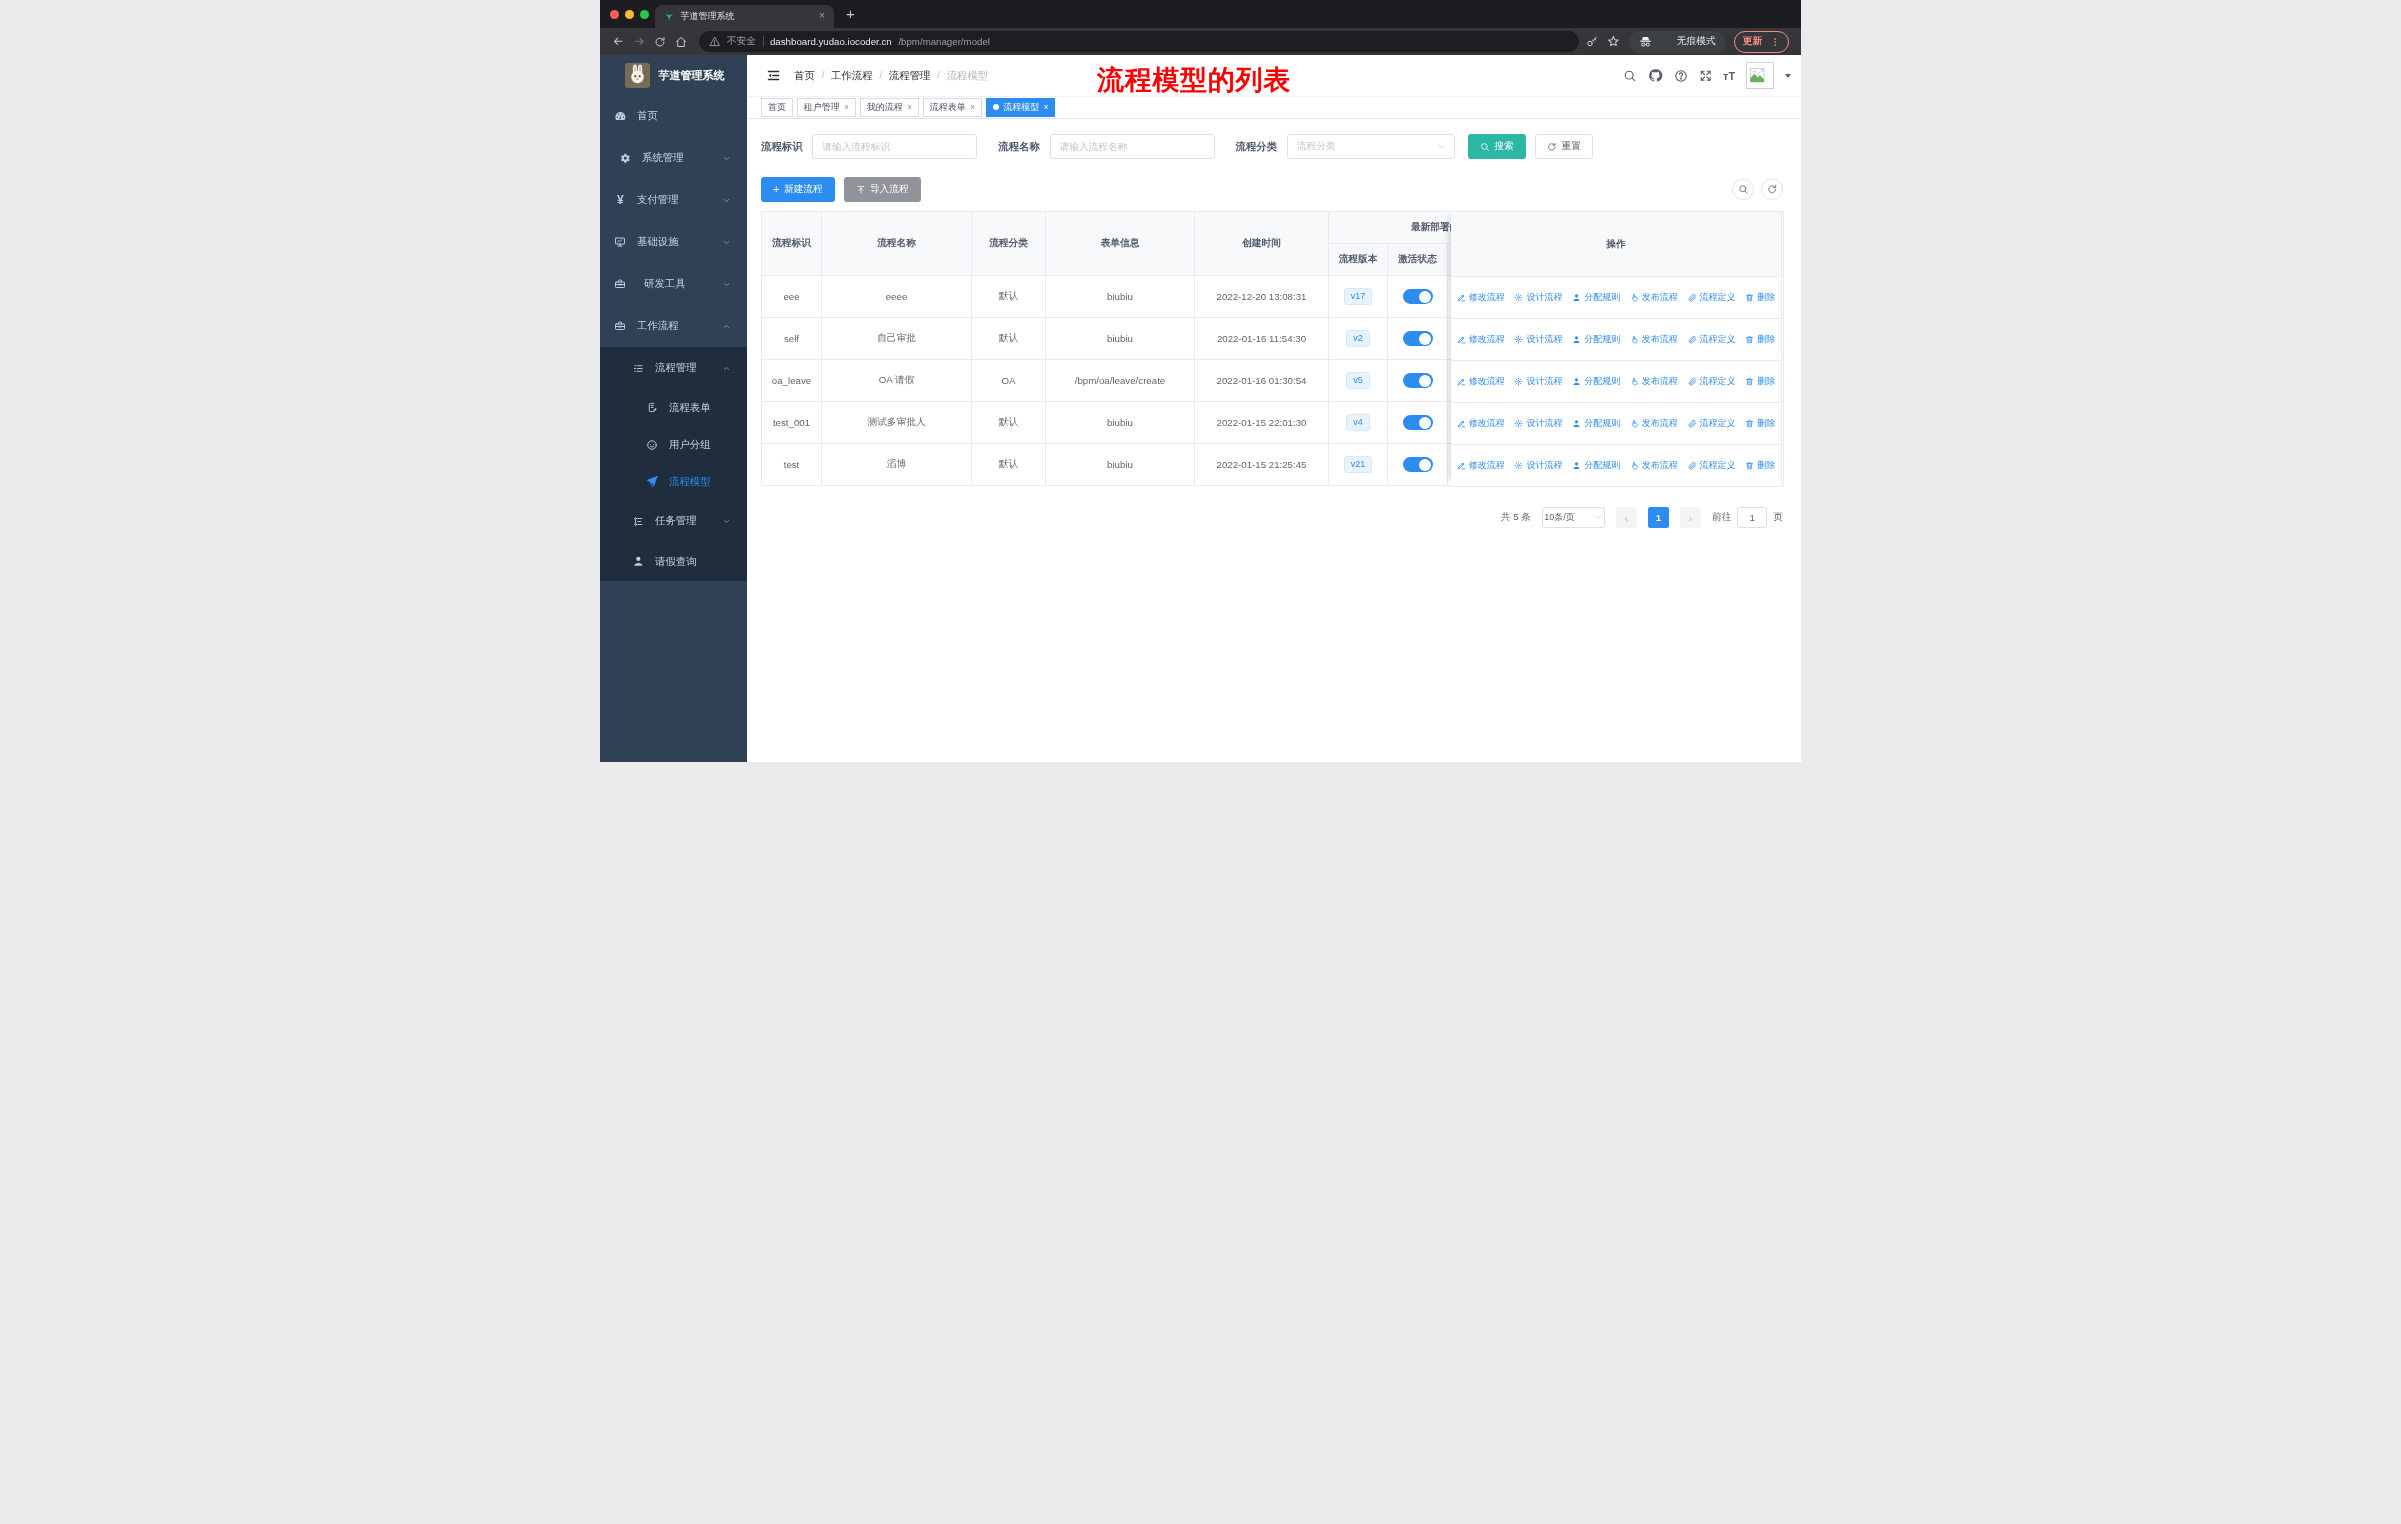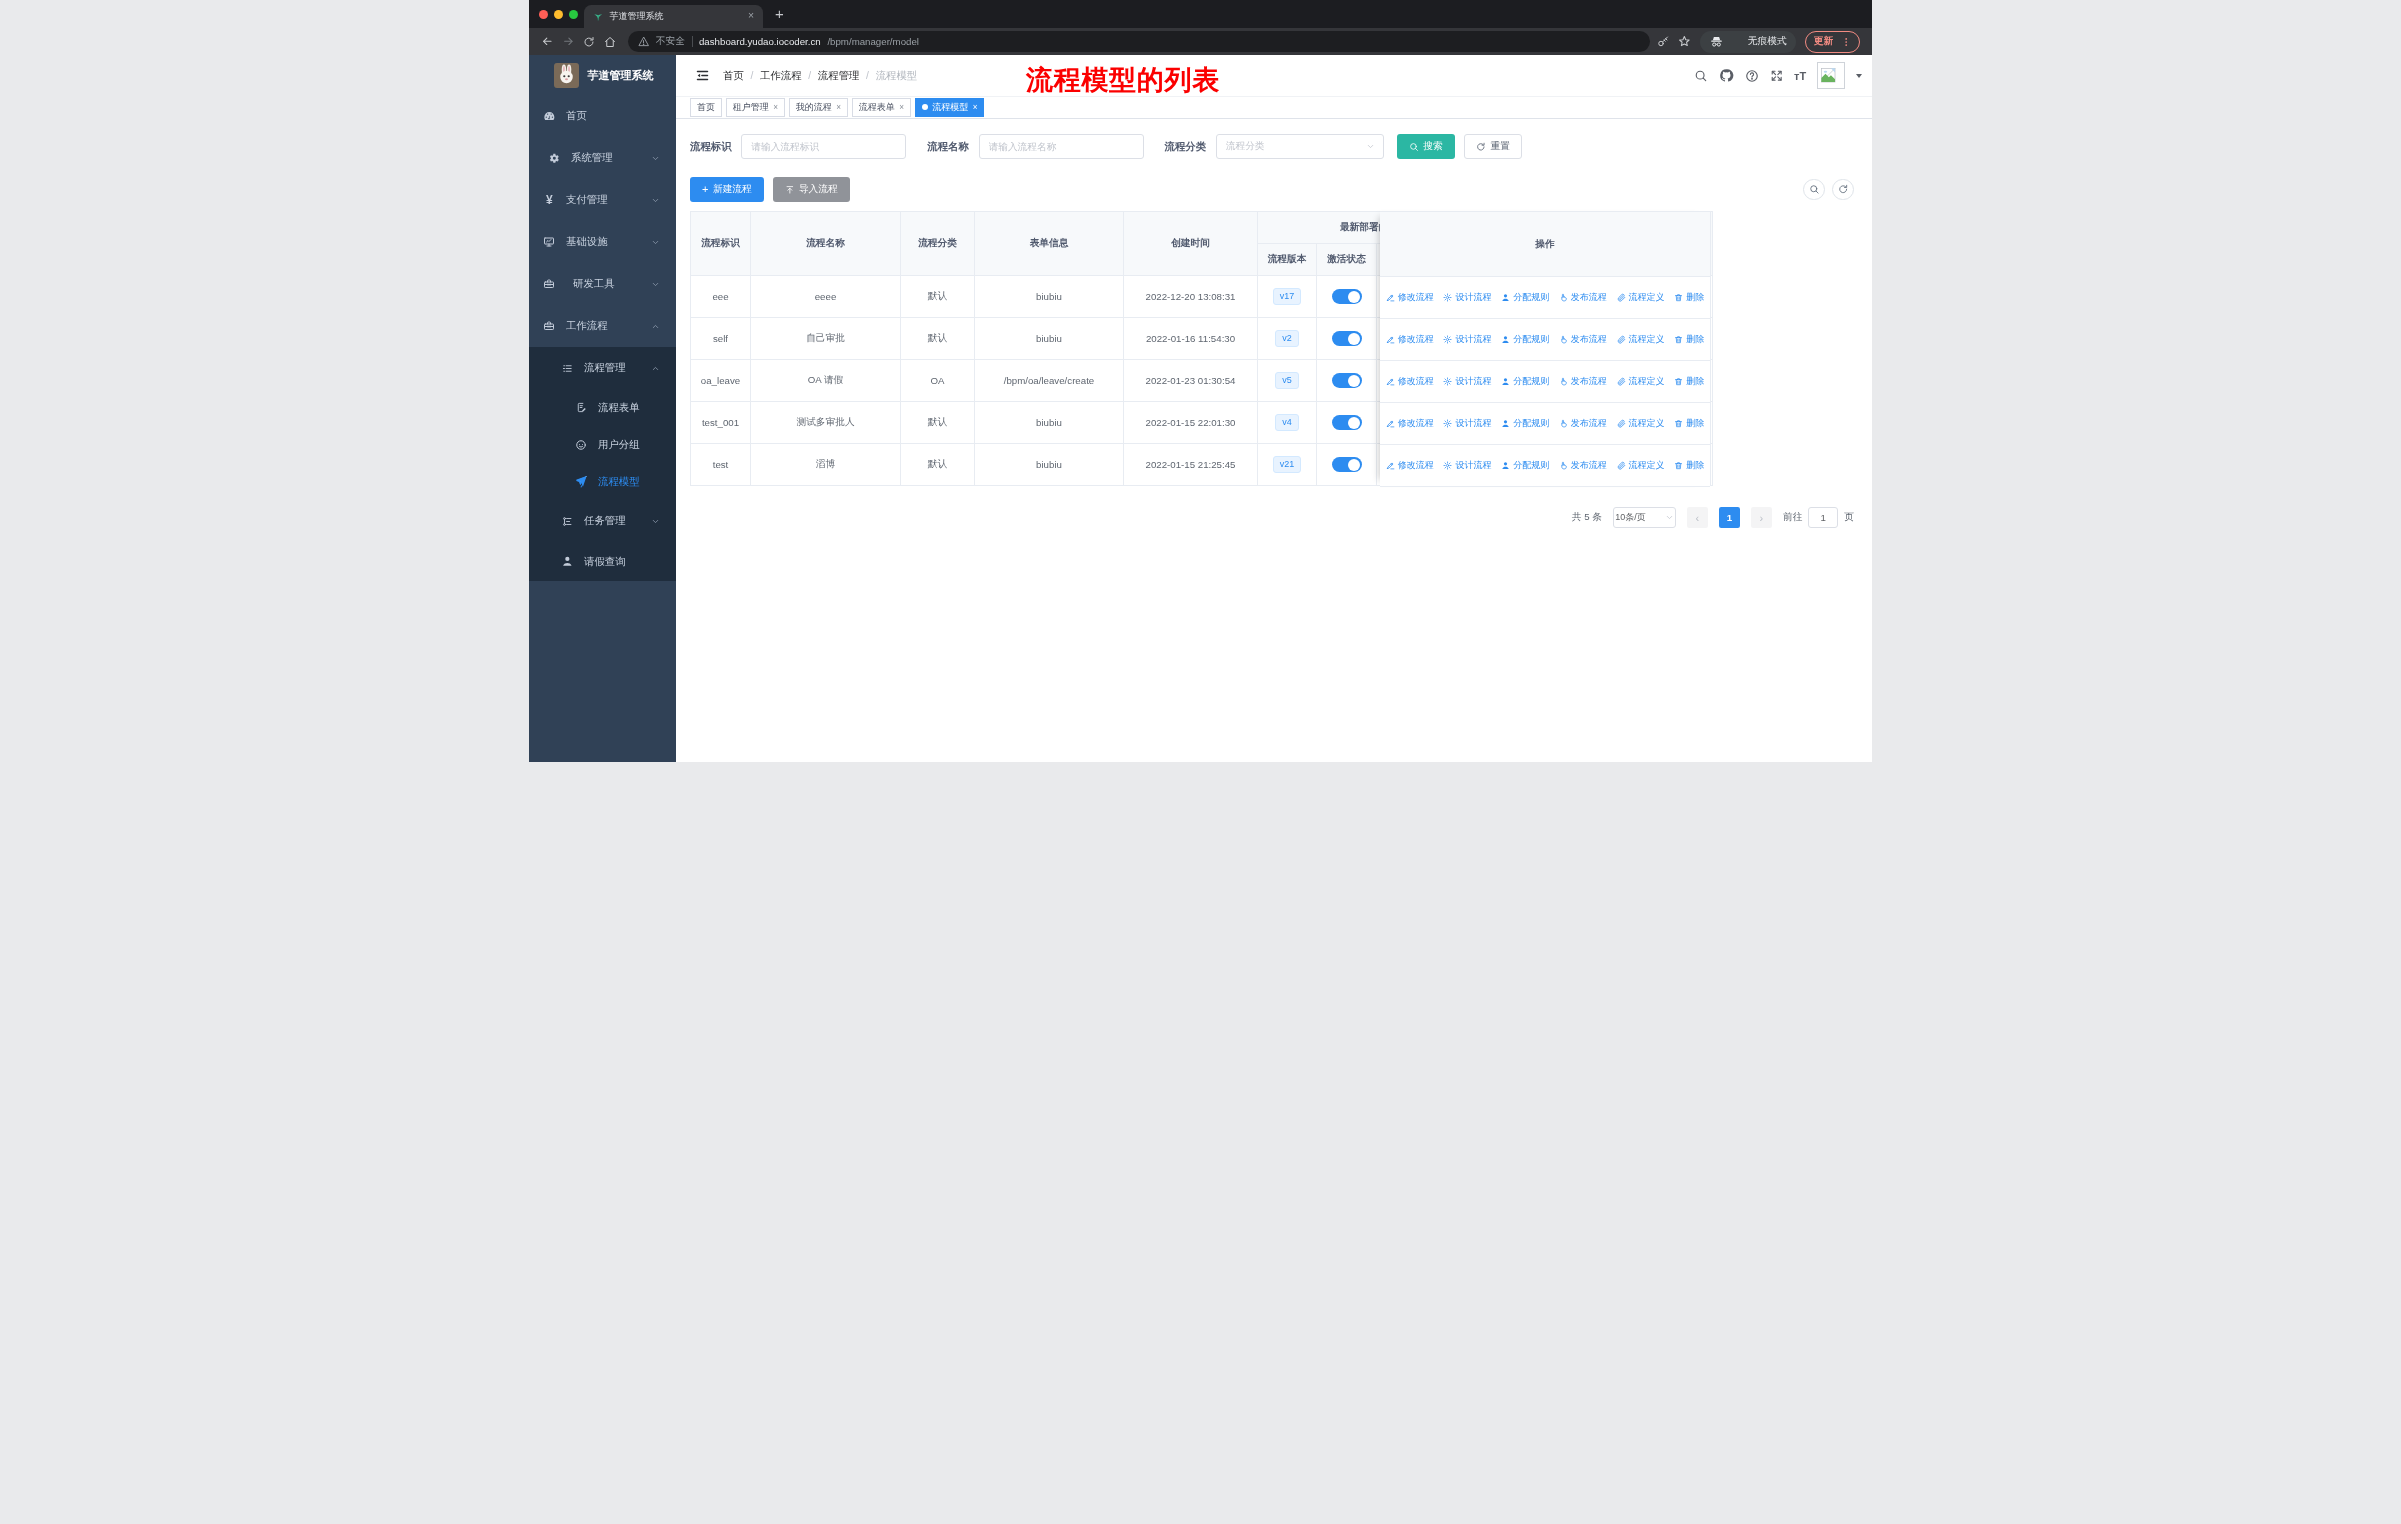--- a/index.html
+++ b/index.html
@@ -1,18 +1,18 @@
 <!DOCTYPE html>
 <html style="--primary: #2d8cf0; --success: #2bb7a3; --annotation: #fb0000; --sidebar: #304156; --submenu: #1f2d3d;font-size:12px"><head>
 <meta charset="utf-8">
 <style>
   * { margin:0; padding:0; box-sizing:border-box; }
   html,body { background:#e9eaec; }
   .screen {
-    position:relative; width:1343px; height:762px; margin:0 auto;
+    position:relative; width:1201px; height:762px; margin:0 auto;
     background:#fff; overflow:hidden;
     font-family:"Liberation Sans","DejaVu Sans",sans-serif;
     -webkit-font-smoothing:antialiased;
   }
   svg { display:block; }
 
   
   .tabstrip { height:28px; background:#1c1d21; position:relative; }
   .lights { position:absolute; left:10.4px; top:9.7px; display:flex; gap:6px; }
   .light { width:9px; height:9px; border-radius:50%; }
@@ -624,21 +624,21 @@
                   <td><span class="vtag">v2</span></td>
                   <td><span class="switch"></span></td>
                   <td></td>
                   <td></td>
                 </tr>
                 <tr>
                   <td>oa_leave</td>
                   <td class="linkcell">OA 请假</td>
                   <td>OA</td>
                   <td class="linkcell">/bpm/oa/leave/create</td>
-                  <td>2022-01-23 01:30:54</td>
+                  <td>2022-01-16 01:30:54</td>
                   <td><span class="vtag">v5</span></td>
                   <td><span class="switch"></span></td>
                   <td></td>
                   <td></td>
                 </tr>
                 <tr>
                   <td>test_001</td>
                   <td class="linkcell">测试多审批人</td>
                   <td>默认</td>
                   <td class="linkcell">biubiu</td>

